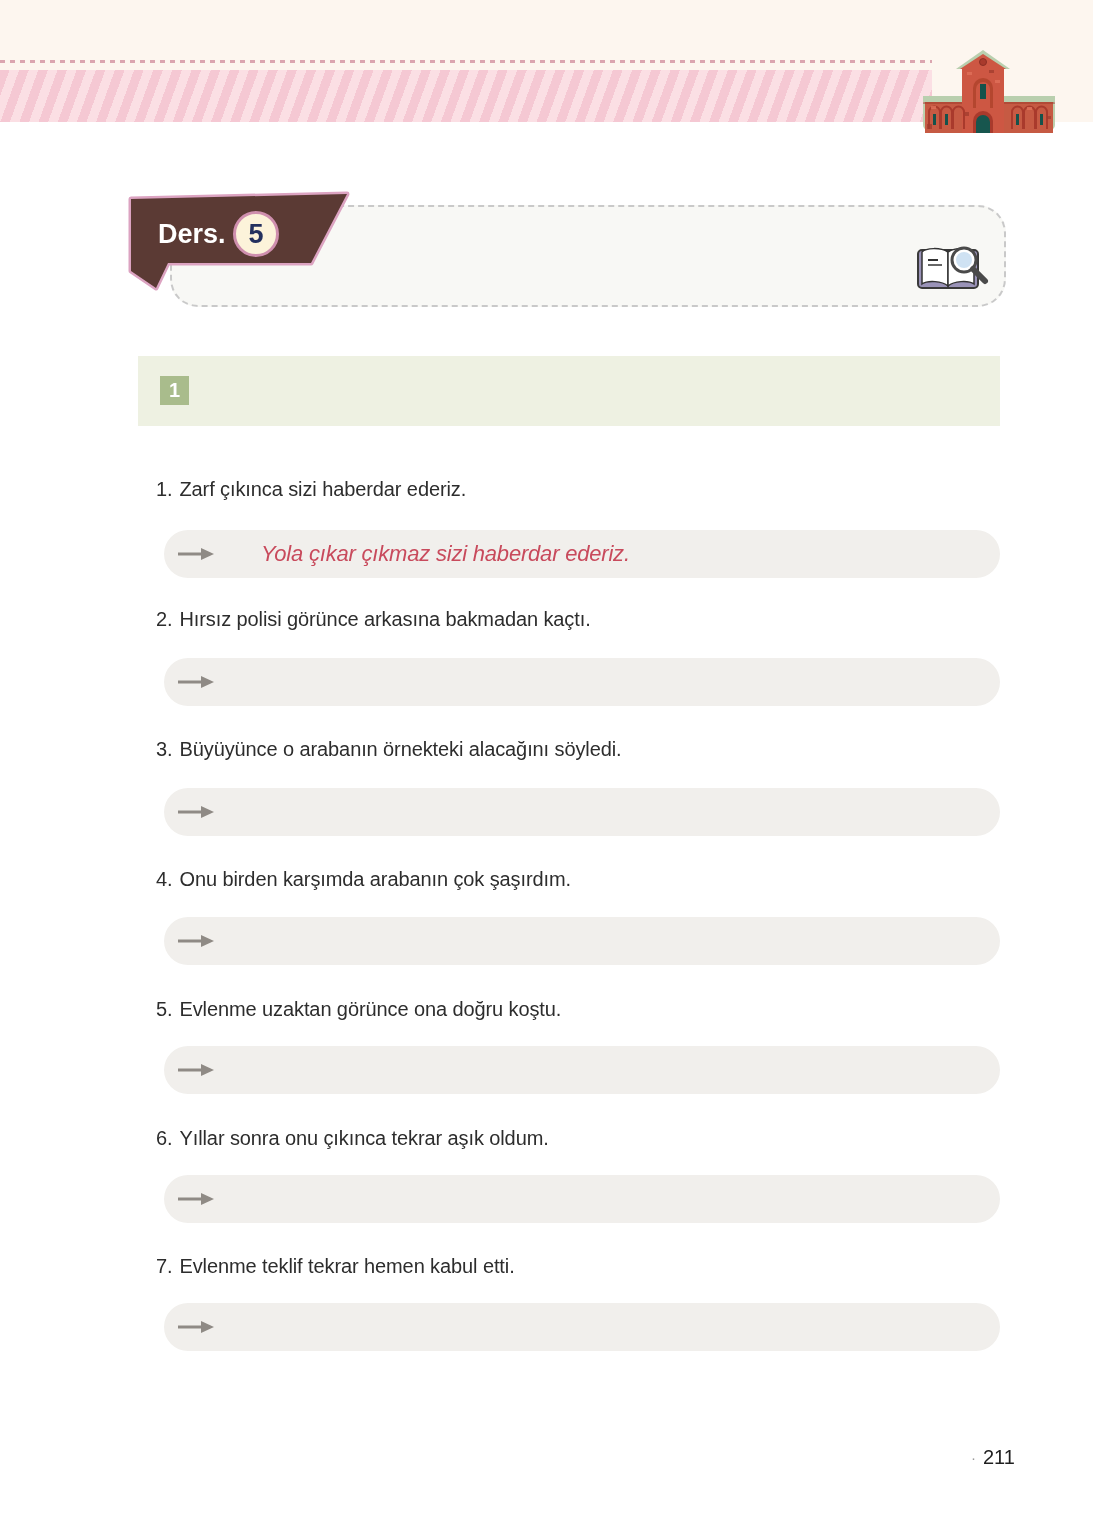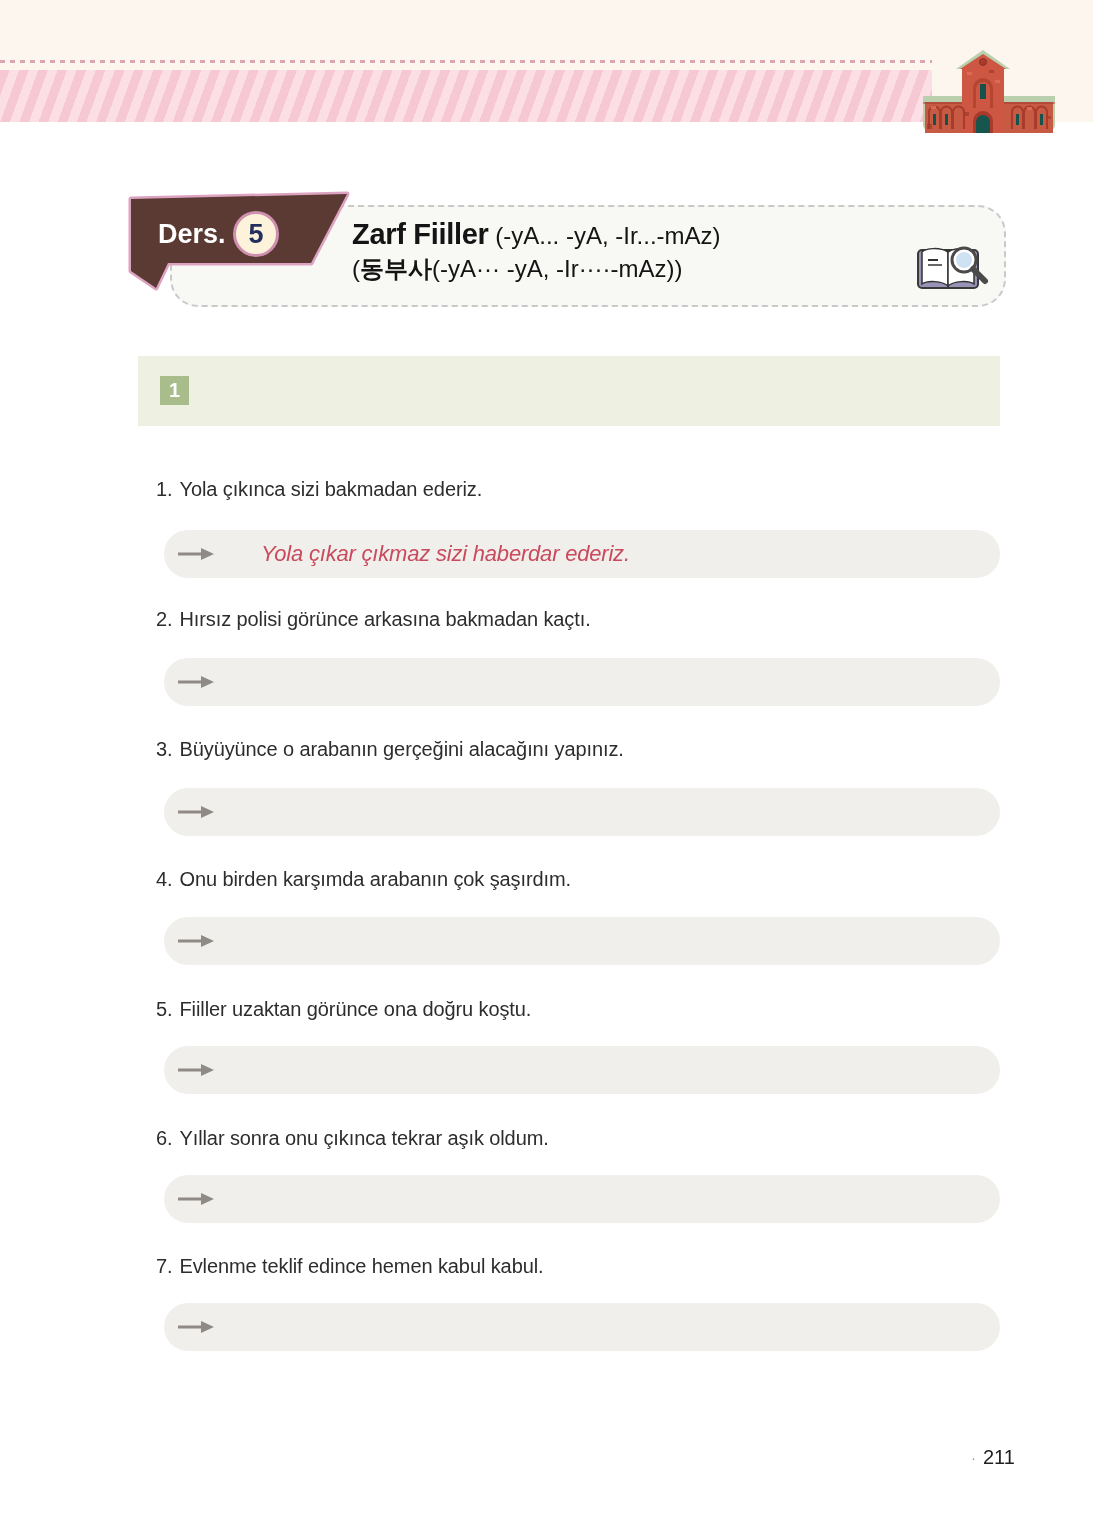--- a/index.html
+++ b/index.html
@@ -100,50 +100,41 @@
   <div class="lesson-box"></div>
 
   <svg class="badge-svg" viewBox="0 0 226 100">
     <path d="M5,8 L221,3 L185,72 L42,72 L30,97 L5,80 Z" fill="#5b3a34" stroke="#dca3c1" stroke-width="5" stroke-linejoin="round" paint-order="stroke"></path>
   </svg>
   <span class="badge-label">Ders.</span>
   <div class="badge-circle">
     <span>5</span>
   </div>
 
-  <div class="header-title">
-    <div>
-      <span class="t-bold">Zarf Fiiller</span>
-      <span>(-yA... -yA, -Ir...-mAz)</span>
-    </div>
-    <div>
-      <span>(</span><span class="k-bold">동부사</span><span>(-yA··· -yA, -Ir····-mAz))</span>
-    </div>
-  </div>
 
   <svg class="book-icon" viewBox="0 0 78 58">
     <rect x="6" y="12" width="60" height="38" rx="4" fill="#9a93b8" stroke="#3a3a3a" stroke-width="2"></rect>
     <path d="M36,14 C28,9 14,10 10,14 L10,46 C16,42 30,43 36,48 Z" fill="#ffffff" stroke="#333333" stroke-width="1.5"></path>
     <path d="M36,14 C44,9 58,10 62,14 L62,46 C56,42 42,43 36,48 Z" fill="#ffffff" stroke="#333333" stroke-width="1.5"></path>
     <line x1="16" y1="22" x2="26" y2="22" stroke="#333333" stroke-width="2"></line>
     <line x1="16" y1="27" x2="30" y2="27" stroke="#333333" stroke-width="1.5"></line>
     <circle cx="52" cy="22" r="12" fill="#ffffff" stroke="#4a4a4a" stroke-width="3"></circle>
     <circle cx="52" cy="22" r="8" fill="#cfe2f3"></circle>
     <line x1="61" y1="31" x2="73" y2="43" stroke="#4a4a4a" stroke-width="6" stroke-linecap="round"></line>
   </svg>
 
   <div class="inst-box">
     <div class="inst-num">
       <span>1</span>
     </div>
   </div>
 
   <div class="sentence" style="top:478px">
     <span>1.</span>
-    <span>Yola çıkınca sizi bakmadan ederiz.</span>
+    <span>Zarf çıkınca sizi haberdar ederiz.</span>
   </div>
   <div class="answer-bar" style="top:530px">
     <svg class="arrow" width="38" height="14" viewBox="0 0 38 14">
       <line x1="1" y1="7" x2="25" y2="7" stroke="#8f8a85" stroke-width="3"></line>
       <polygon points="24,1 37,7 24,13" fill="#8f8a85"></polygon>
     </svg>
     <span class="answer-text">Yola çıkar çıkmaz sizi haberdar ederiz.</span>
   </div>
 
   <div class="sentence" style="top:608px">
@@ -153,21 +144,21 @@
   <div class="answer-bar" style="top:658px">
     <svg class="arrow" width="38" height="14" viewBox="0 0 38 14">
       <line x1="1" y1="7" x2="25" y2="7" stroke="#8f8a85" stroke-width="3"></line>
       <polygon points="24,1 37,7 24,13" fill="#8f8a85"></polygon>
     </svg>
     <span class="answer-text"></span>
   </div>
 
   <div class="sentence" style="top:738px">
     <span>3.</span>
-    <span>Büyüyünce o arabanın gerçeğini alacağını yapınız.</span>
+    <span>Büyüyünce o arabanın örnekteki alacağını söyledi.</span>
   </div>
   <div class="answer-bar" style="top:788px">
     <svg class="arrow" width="38" height="14" viewBox="0 0 38 14">
       <line x1="1" y1="7" x2="25" y2="7" stroke="#8f8a85" stroke-width="3"></line>
       <polygon points="24,1 37,7 24,13" fill="#8f8a85"></polygon>
     </svg>
     <span class="answer-text"></span>
   </div>
 
   <div class="sentence" style="top:868px">
@@ -177,21 +168,21 @@
   <div class="answer-bar" style="top:917px">
     <svg class="arrow" width="38" height="14" viewBox="0 0 38 14">
       <line x1="1" y1="7" x2="25" y2="7" stroke="#8f8a85" stroke-width="3"></line>
       <polygon points="24,1 37,7 24,13" fill="#8f8a85"></polygon>
     </svg>
     <span class="answer-text"></span>
   </div>
 
   <div class="sentence" style="top:998px">
     <span>5.</span>
-    <span>Fiiller uzaktan görünce ona doğru koştu.</span>
+    <span>Evlenme uzaktan görünce ona doğru koştu.</span>
   </div>
   <div class="answer-bar" style="top:1046px">
     <svg class="arrow" width="38" height="14" viewBox="0 0 38 14">
       <line x1="1" y1="7" x2="25" y2="7" stroke="#8f8a85" stroke-width="3"></line>
       <polygon points="24,1 37,7 24,13" fill="#8f8a85"></polygon>
     </svg>
     <span class="answer-text"></span>
   </div>
 
   <div class="sentence" style="top:1127px">
@@ -201,21 +192,21 @@
   <div class="answer-bar" style="top:1175px">
     <svg class="arrow" width="38" height="14" viewBox="0 0 38 14">
       <line x1="1" y1="7" x2="25" y2="7" stroke="#8f8a85" stroke-width="3"></line>
       <polygon points="24,1 37,7 24,13" fill="#8f8a85"></polygon>
     </svg>
     <span class="answer-text"></span>
   </div>
 
   <div class="sentence" style="top:1255px">
     <span>7.</span>
-    <span>Evlenme teklif edince hemen kabul kabul.</span>
+    <span>Evlenme teklif tekrar hemen kabul etti.</span>
   </div>
   <div class="answer-bar" style="top:1303px">
     <svg class="arrow" width="38" height="14" viewBox="0 0 38 14">
       <line x1="1" y1="7" x2="25" y2="7" stroke="#8f8a85" stroke-width="3"></line>
       <polygon points="24,1 37,7 24,13" fill="#8f8a85"></polygon>
     </svg>
     <span class="answer-text"></span>
   </div>
 
   <div class="page-num">

